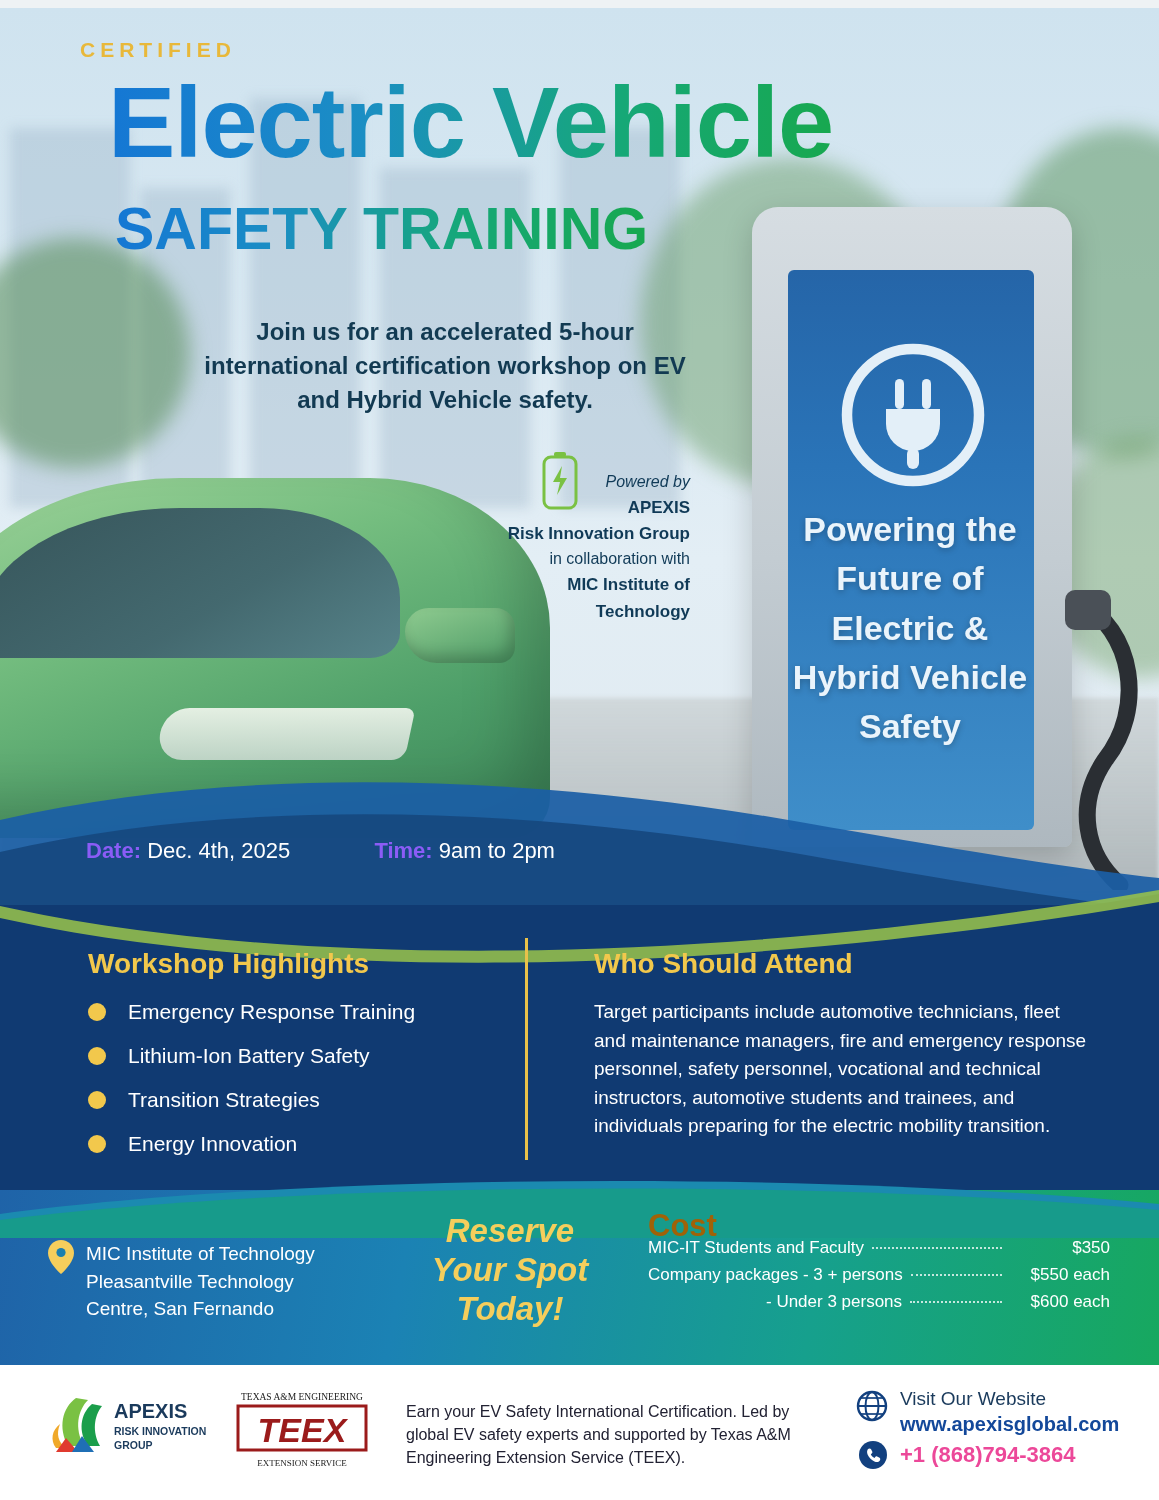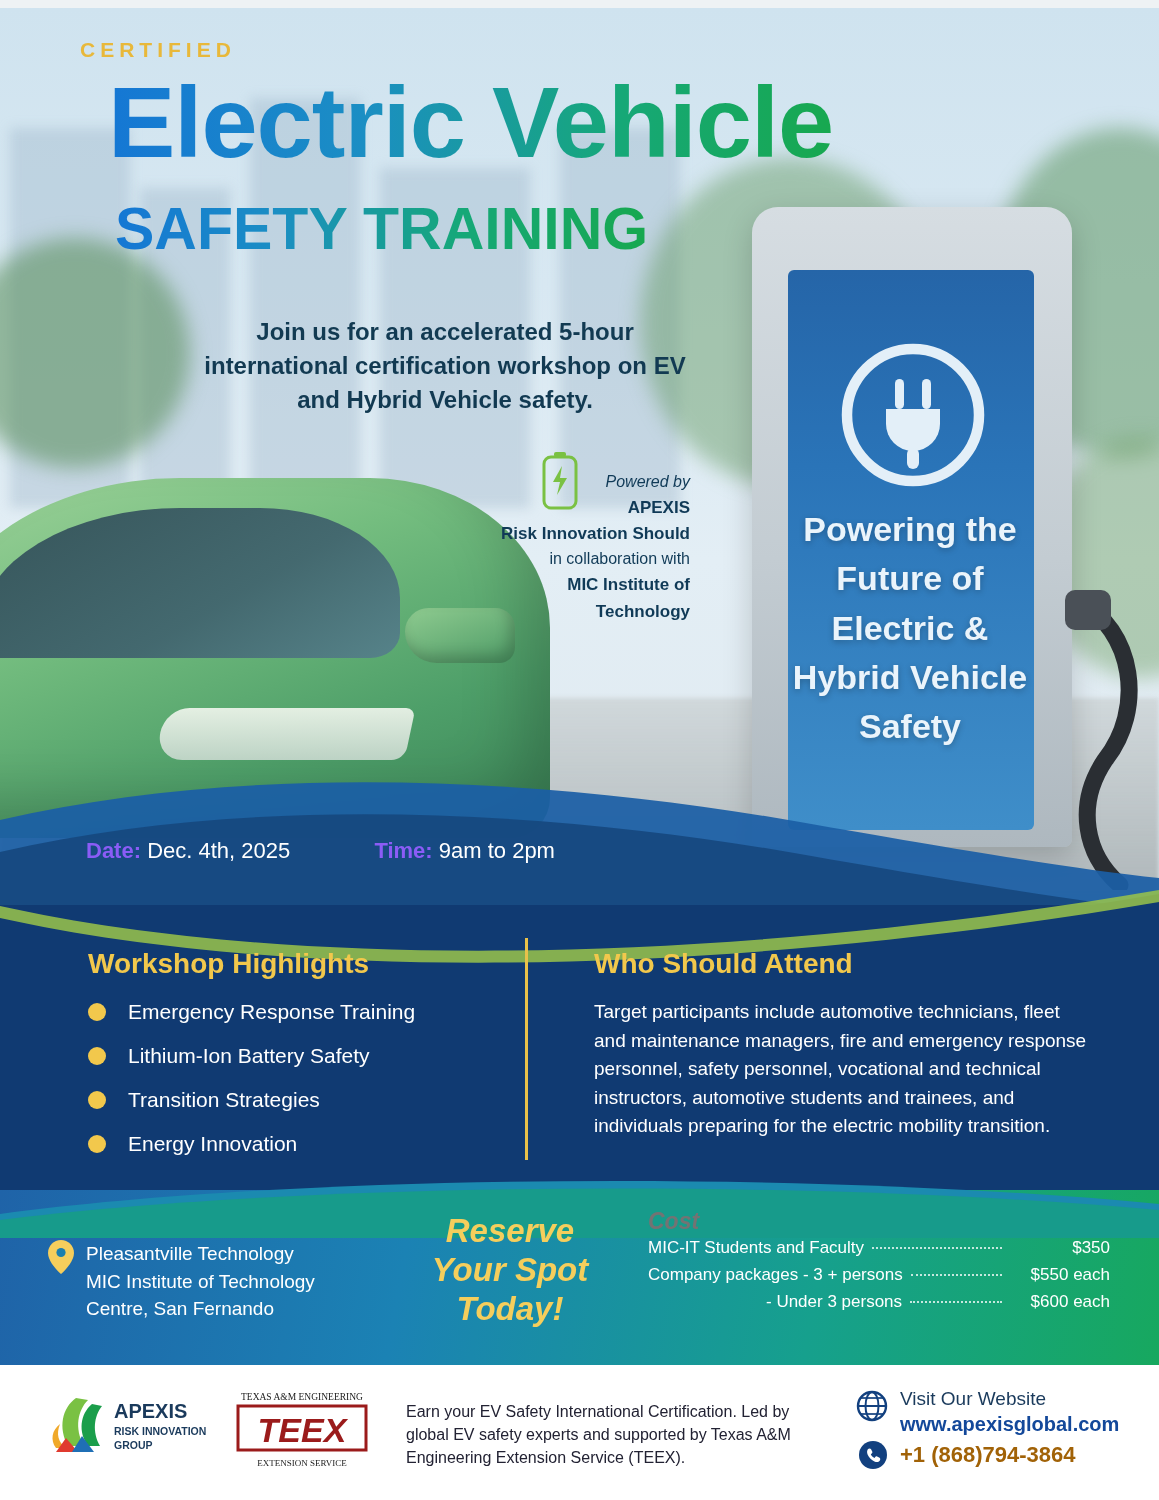--- a/index.html
+++ b/index.html
@@ -156,21 +156,21 @@
     position: absolute; left: 86px; top: 1240px; width: 300px;
     font-size: 19px; color: #ffffff; line-height: 1.45;
   }
   .reserve {
     position: absolute; left: 400px; top: 1212px; width: 220px;
     text-align: center; font-size: 33px; font-weight: bold; font-style: italic;
     color: #f5ce5c; line-height: 1.18;
   }
   .cost-head {
     position: absolute; left: 648px; top: 1208px;
-    font-size: 23px; font-weight: bold; font-style: italic; color: #737373;
+    font-size: 31px; font-weight: bold; color: #a16207;
   }
   .cost-table {
     position: absolute; left: 648px; top: 1238px; width: 462px;
     font-size: 17px; color: #ffffff;
   }
   .cost-row { display: flex; align-items: baseline; margin-bottom: 7px; }
   .cost-row .lab { white-space: nowrap; }
   .cost-row .lead {
     flex: 1; margin: 0 8px; border-bottom: 2px dotted rgba(255,255,255,.75);
     transform: translateY(-4px);
@@ -183,21 +183,21 @@
   .logo-apexis { position: absolute; left: 48px; top: 1390px; width: 170px; height: 72px; }
   .logo-teex { position: absolute; left: 232px; top: 1388px; width: 140px; height: 84px; }
   .footer-text {
     position: absolute; left: 406px; top: 1400px; width: 400px;
     font-size: 16px; color: #223; line-height: 1.45;
   }
   .globe-icon { position: absolute; left: 856px; top: 1390px; width: 32px; height: 32px; }
   .phone-icon { position: absolute; left: 858px; top: 1440px; width: 30px; height: 30px; }
   .web-label { position: absolute; left: 900px; top: 1388px; font-size: 19px; color: #1a3a5c; }
   .web-url { position: absolute; left: 900px; top: 1413px; font-size: 20px; font-weight: bold; color: #13489a; }
-  .phone-num { position: absolute; left: 900px; top: 1442px; font-size: 22px; font-weight: bold; color: #a16207; }
+  .phone-num { position: absolute; left: 900px; top: 1442px; font-size: 22px; font-weight: bold; color: #ec4899; }
   .topbar { position: absolute; left:0; top:0; width:1159px; height:8px; background:#eef2f4; }
 </style>
 </head>
 <body>
 
 <div class="flyer">
 
   <div class="topbar"></div>
 
   <div class="photo">
@@ -245,21 +245,21 @@
   <div class="batt-icon">
     <svg viewBox="0 0 40 58" width="40" height="58">
       <rect x="14" y="0" width="12" height="5" rx="2" fill="#7ac143"></rect>
       <rect x="4" y="5" width="32" height="51" rx="7" fill="none" stroke="#7ac143" stroke-width="3"></rect>
       <path d="M22 14 l-9 16 h7 l-3 13 l10 -17 h-7 z" fill="#7ac143"></path>
     </svg>
   </div>
   <div class="powered">
     <div class="pb">Powered by</div>
     <div><b>APEXIS</b></div>
-    <div><b>Risk Innovation Should</b></div>
+    <div><b>Risk Innovation Group</b></div>
     <div>in collaboration with</div>
     <div><b>MIC Institute of</b></div>
     <div><b>Technology</b></div>
   </div>
 
   <div class="wave-top">
     <svg viewBox="0 0 1159 200" width="1159" height="200" preserveAspectRatio="none">
       <path d="M0,60 C 260,0 560,20 800,62 C 960,90 1080,110 1159,118 L1159,200 L0,200 Z" fill="#1b5fa6" opacity="0.93"></path>
       <path d="M0,92 C 260,32 560,52 800,94 C 960,122 1080,142 1159,150 L1159,200 L0,200 Z" fill="#16497f" opacity="0.95"></path>
     </svg>
@@ -314,22 +314,22 @@
     </svg>
   </div>
 
   <div class="pin-icon">
     <svg viewBox="0 0 26 34" width="26" height="34">
       <path d="M13 0 C 5.8 0 0 5.8 0 13 C 0 23 13 34 13 34 C 13 34 26 23 26 13 C 26 5.8 20.2 0 13 0 Z" fill="#f5ce5c"></path>
       <circle cx="13" cy="12.5" r="4.6" fill="#1b7fae"></circle>
     </svg>
   </div>
   <div class="venue">
+    <div>MIC Institute of Technology</div>
     <div>Pleasantville Technology</div>
-    <div>MIC Institute of Technology</div>
     <div>Centre, San Fernando</div>
   </div>
 
   <div class="reserve">
     <div>Reserve</div>
     <div>Your Spot</div>
     <div>Today!</div>
   </div>
 
   <div class="cost-head">Cost</div>

